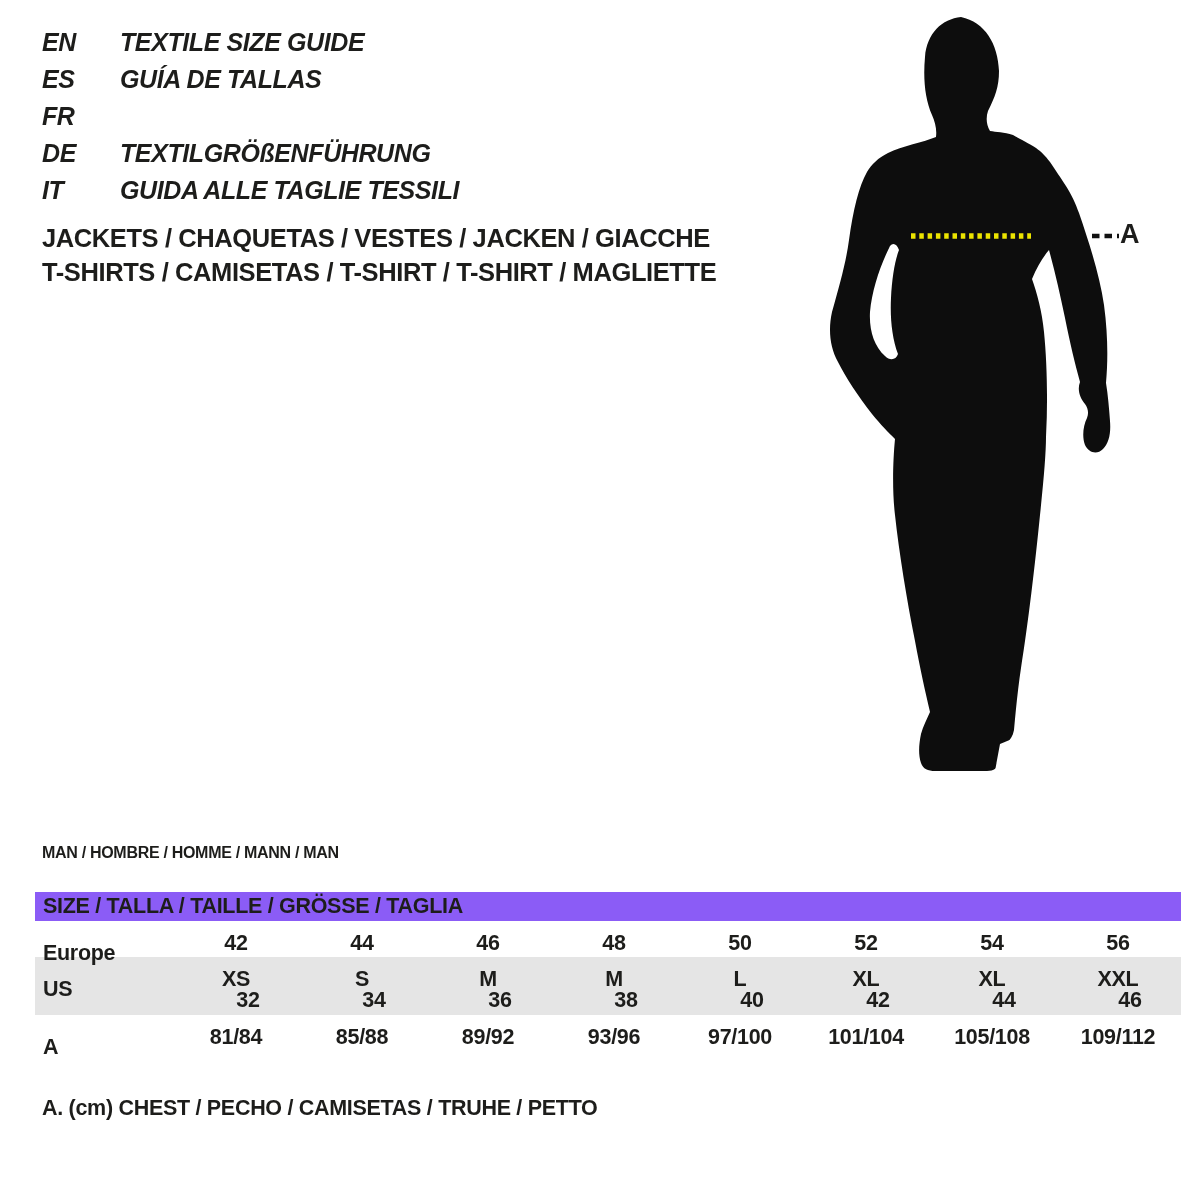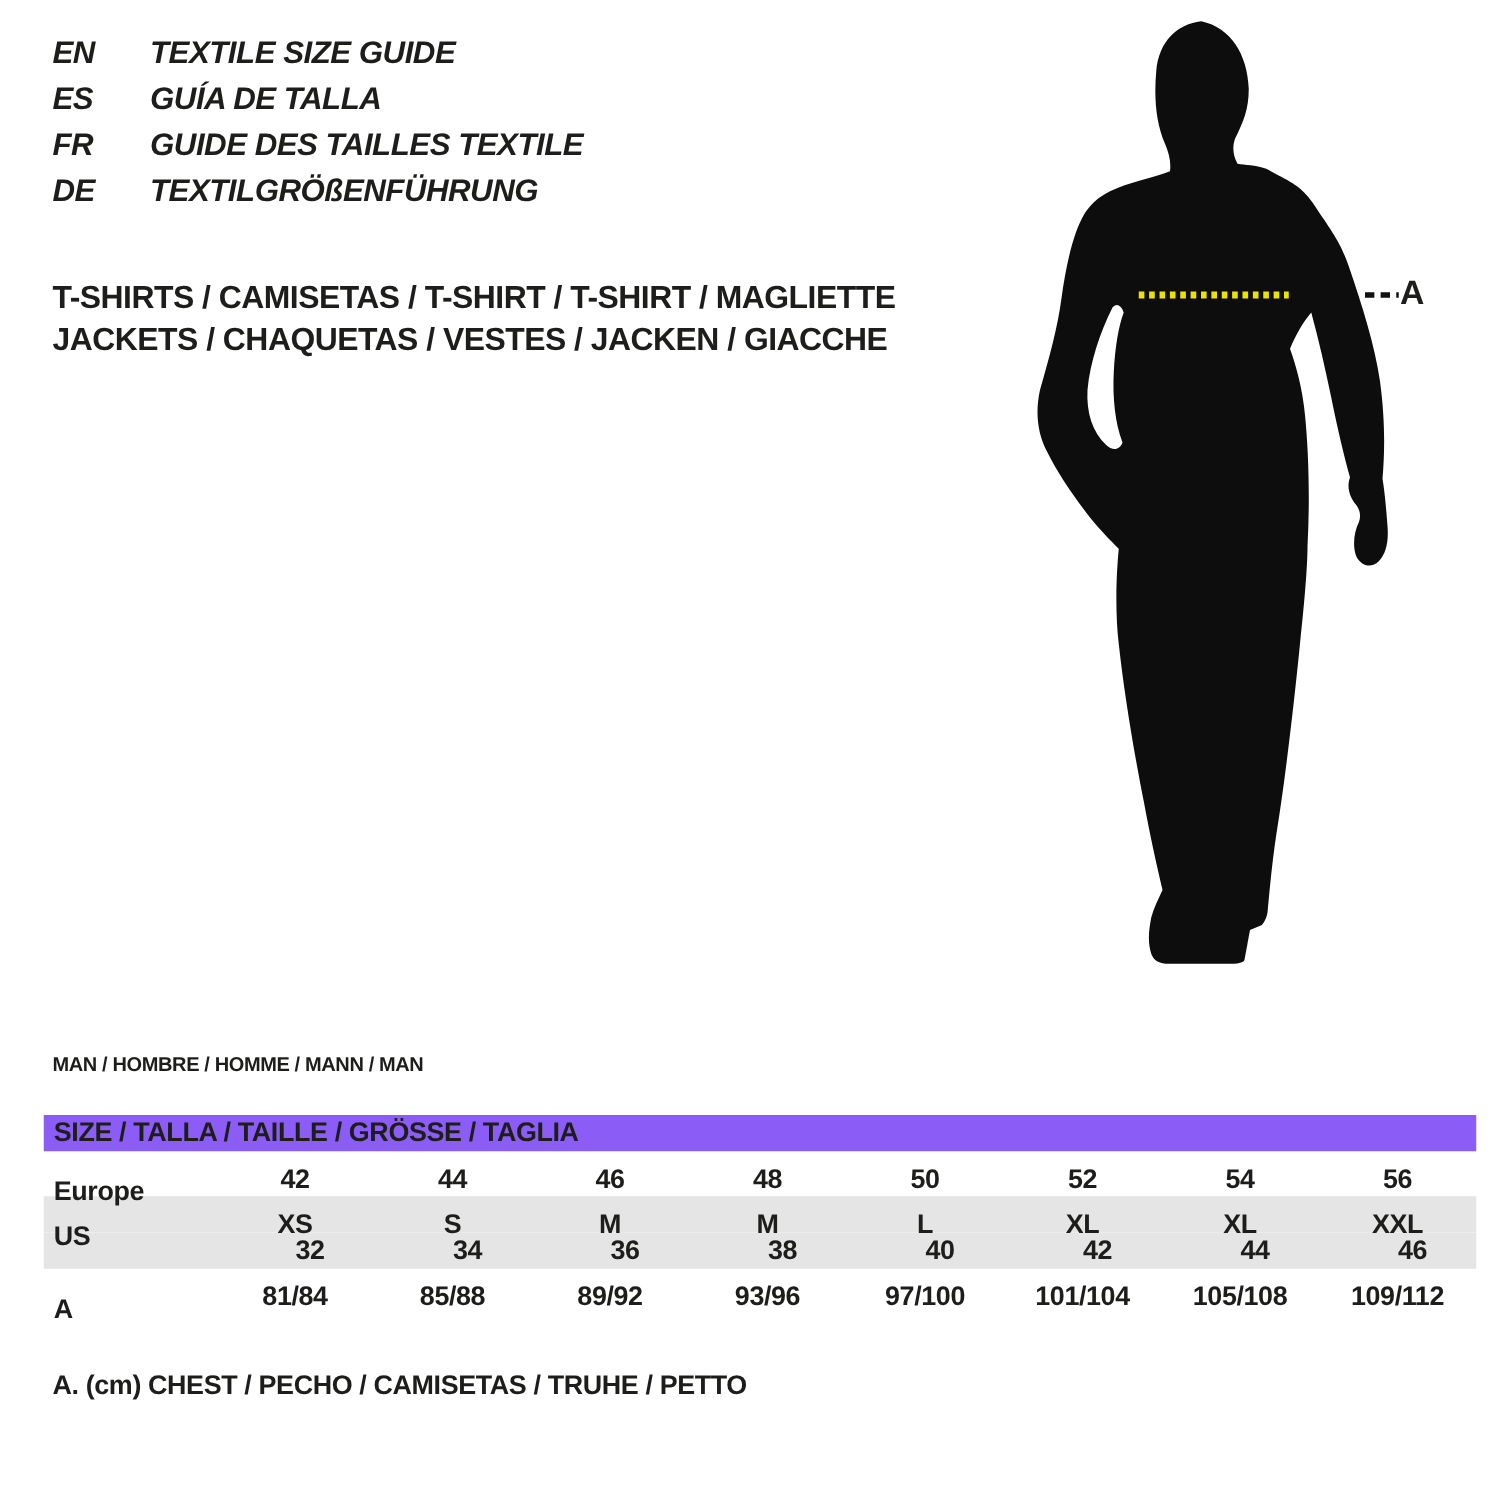--- a/index.html
+++ b/index.html
@@ -75,35 +75,38 @@
 </head>
 <body>
 
 <div class="lang-guide">
   <div class="lang-row">
     <span class="lang-code">EN</span>
     <span class="lang-label">TEXTILE SIZE GUIDE</span>
   </div>
   <div class="lang-row">
     <span class="lang-code">ES</span>
-    <span class="lang-label">GUÍA DE TALLA</span>
+    <span class="lang-label">GUÍA DE TALLAS</span>
   </div>
   <div class="lang-row">
     <span class="lang-code">FR</span>
-    <span class="lang-label">GUIDE DES TAILLES TEXTILE</span>
   </div>
   <div class="lang-row">
     <span class="lang-code">DE</span>
     <span class="lang-label">TEXTILGRÖßENFÜHRUNG</span>
   </div>
+  <div class="lang-row">
+    <span class="lang-code">IT</span>
+    <span class="lang-label">GUIDA ALLE TAGLIE TESSILI</span>
+  </div>
 </div>
 
 <div class="categories">
+  <div>JACKETS / CHAQUETAS / VESTES / JACKEN / GIACCHE</div>
   <div>T-SHIRTS / CAMISETAS / T-SHIRT / T-SHIRT / MAGLIETTE</div>
-  <div>JACKETS / CHAQUETAS / VESTES / JACKEN / GIACCHE</div>
 </div>
 
 <div class="figure-wrap">
   <svg viewBox="0 0 315 790" xmlns="http://www.w3.org/2000/svg">
 
     <path fill="#0d0d0d" d="
       M133,17
       C114,19 99,33 97,57
       C95,79 97,99 104,115
       C107,122 109,129 108,137

